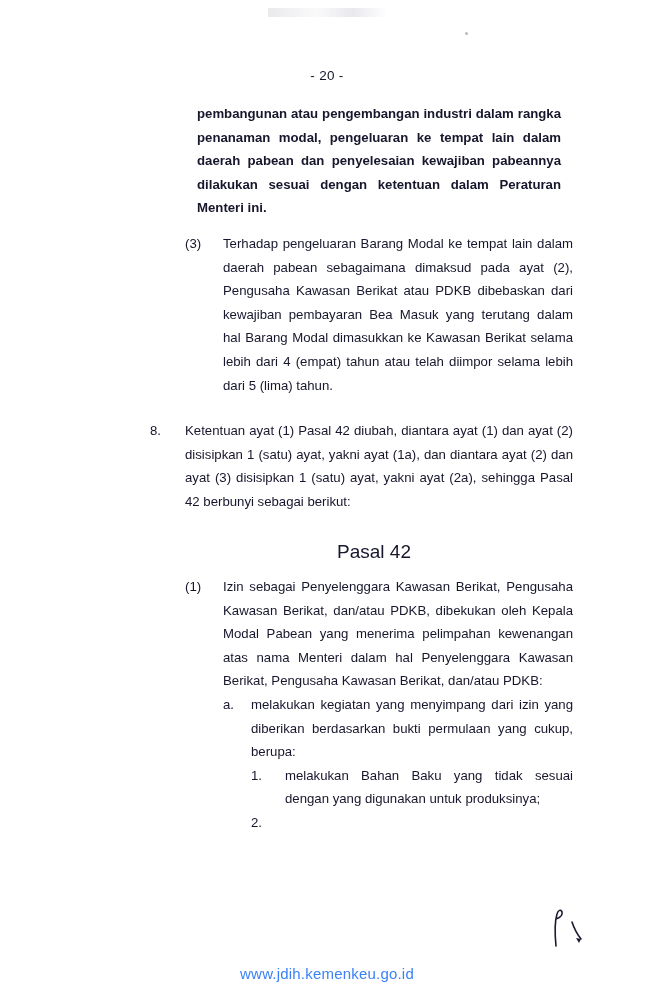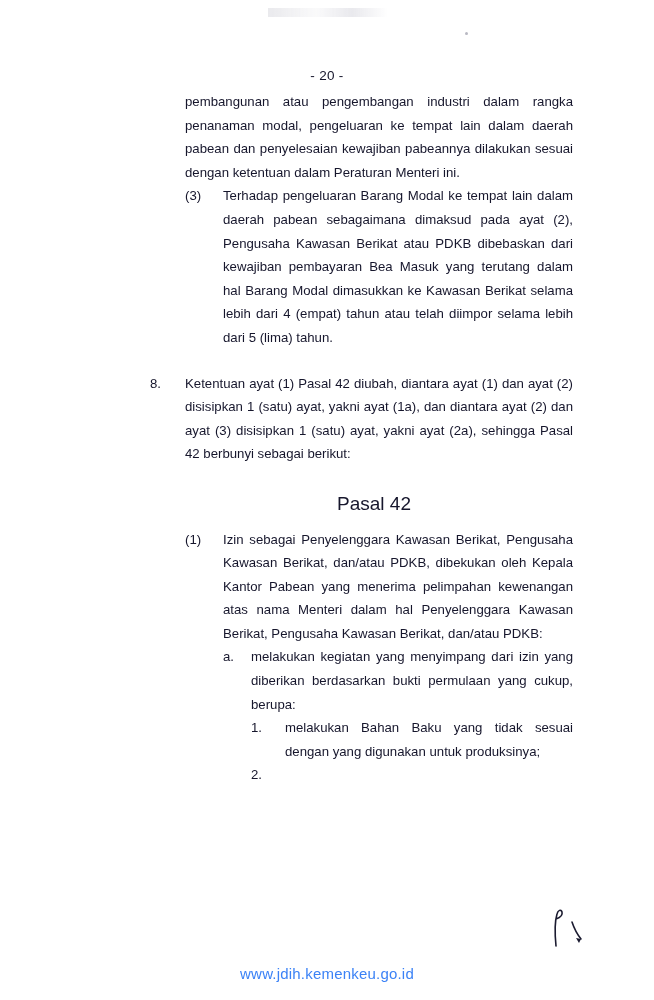--- a/index.html
+++ b/index.html
@@ -62,21 +62,22 @@
     width: 388px;
     font-size: 13.2px;
     line-height: 23.6px;
     color: #16162c;
   }
 
   
   .para {
     text-align: justify;
     text-justify: inter-word;
-    margin: 0;
+    margin: 12px;
+    font-weight: bold;
   }
   .para:last-child { }
 
   
   .row {
     display: flex;
     align-items: flex-start;
   }
   .marker {
     flex: 0 0 auto;
@@ -167,21 +168,21 @@
     </div>
 
     <div class="spacer-lg"></div>
 
     <p class="section-heading">Pasal 42</p>
 
     <div class="spacer-sm"></div>
 
     <div class="row block-par">
       <div class="marker m-par">(1)</div>
-      <div class="body">Izin sebagai Penyelenggara Kawasan Berikat, Pengusaha Kawasan Berikat, dan/atau PDKB, dibekukan oleh Kepala Kantor Pabean yang menerima pelimpahan kewenangan atas nama Menteri dalam hal Penyelenggara Kawasan Berikat, Pengusaha Kawasan Berikat, dan/atau PDKB:</div>
+      <div class="body">Izin sebagai Penyelenggara Kawasan Berikat, Pengusaha Kawasan Berikat, dan/atau PDKB, dibekukan oleh Kepala Modal Pabean yang menerima pelimpahan kewenangan atas nama Menteri dalam hal Penyelenggara Kawasan Berikat, Pengusaha Kawasan Berikat, dan/atau PDKB:</div>
     </div>
 
     <div class="row block-alpha">
       <div class="marker m-alpha">a.</div>
       <div class="body">melakukan kegiatan yang menyimpang dari izin yang diberikan berdasarkan bukti permulaan yang cukup, berupa:</div>
     </div>
 
     <div class="row block-digit">
       <div class="marker m-digit">1.</div>
       <div class="body">melakukan Bahan Baku yang tidak sesuai dengan yang digunakan untuk produksinya;</div>

